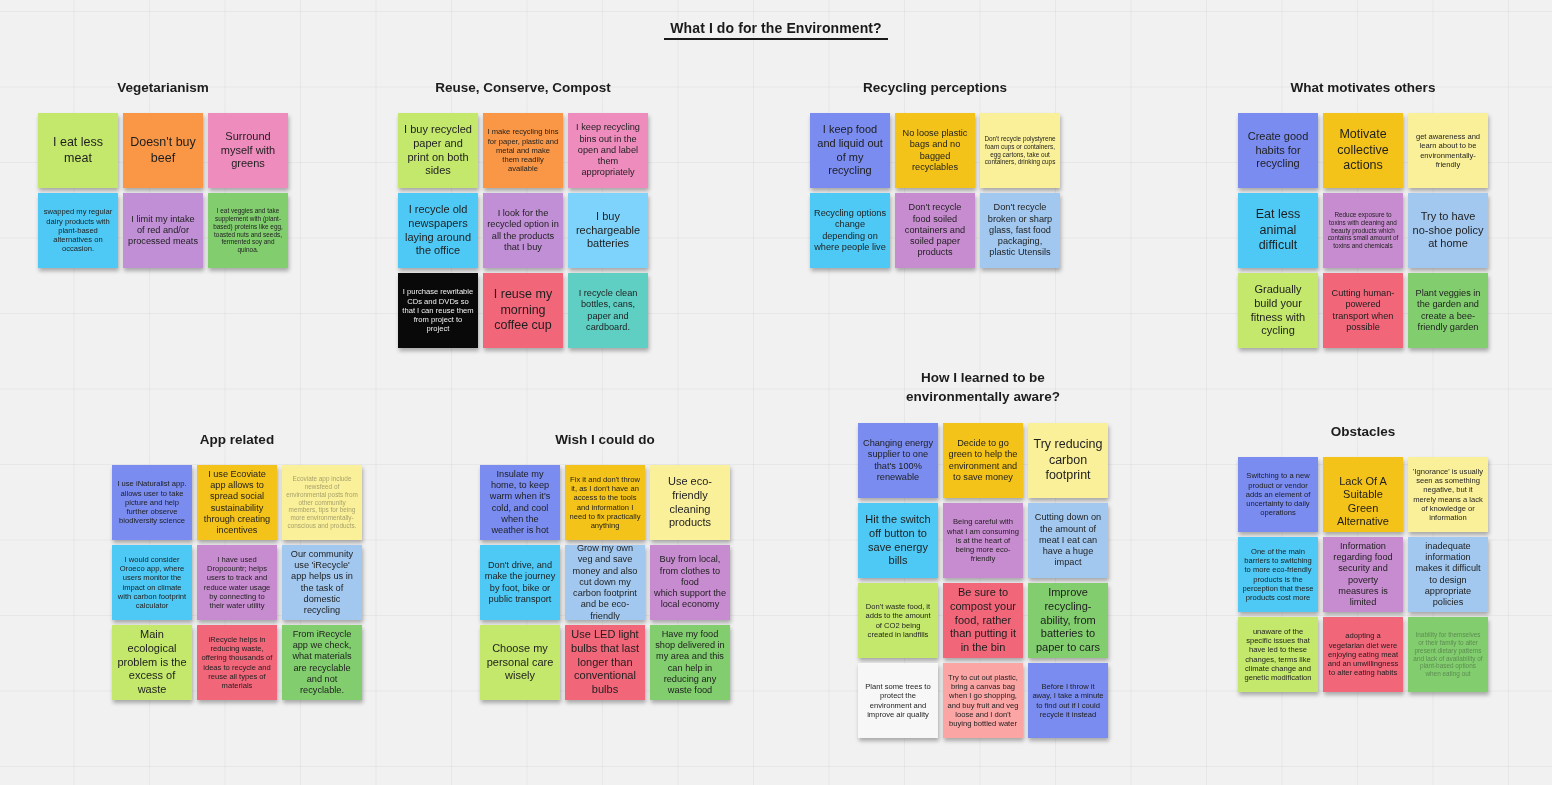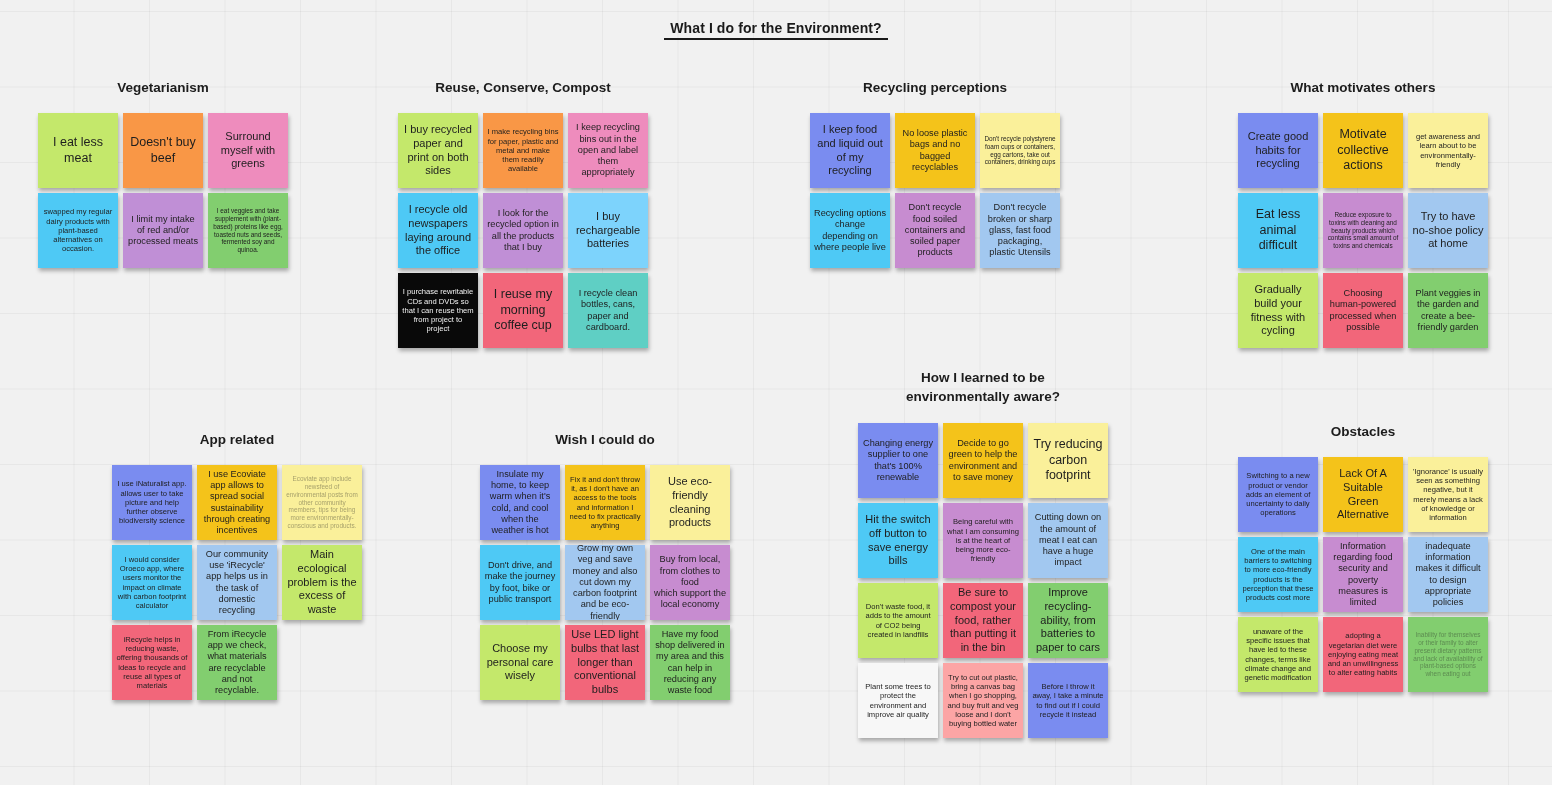--- a/index.html
+++ b/index.html
@@ -185,39 +185,42 @@
         <div class="note" style="background-color: rgb(199, 140, 208);">
           <span class="t-xs">Reduce exposure to toxins with cleaning and beauty products which contains small amount of toxins and chemicals</span>
         </div>
         <div class="note" style="background-color: rgb(162, 200, 240);">
           <span class="t-lg">Try to have no-shoe policy at home</span>
         </div>
         <div class="note" style="background-color: rgb(196, 232, 107);">
           <span class="t-lg">Gradually build your fitness with cycling</span>
         </div>
         <div class="note" style="background-color: rgb(242, 102, 122);">
-          <span class="t-md">Choosing human-powered processed when possible</span>
+          <span class="t-md">Cutting human-powered transport when possible</span>
         </div>
         <div class="note" style="background-color: rgb(130, 206, 111);">
           <span class="t-md">Plant veggies in the garden and create a bee-friendly garden</span>
         </div>
       </div>
       <div class="cluster cluster-title" style="left: 112px; top: 430px; width: 250px;">App related</div>
       <div class="cluster grid" style="left: 112px; top: 465px;">
         <div class="note" style="background-color: rgb(122, 140, 240);">
           <span class="t-sm">I use iNaturalist app. allows user to take picture and help further observe biodiversity science</span>
         </div>
         <div class="note" style="background-color: rgb(244, 195, 26);">
           <span class="t-md">I use Ecoviate app allows to spread social sustainability through creating incentives</span>
         </div>
         <div class="note" style="background-color: rgb(250, 240, 154);">
           <span class="t-xs faded">Ecoviate app include newsfeed of environmental posts from other community members, tips for being more environmentally-conscious and products.</span>
         </div>
         <div class="note" style="background-color: rgb(78, 201, 245);">
           <span class="t-sm">I would consider Oroeco app, where users monitor the impact on climate with carbon footprint calculator</span>
+        </div>
+        <div class="note" style="background-color: rgb(199, 140, 208);">
+          <span class="t-sm">I have used Dropcountr; helps users to track and reduce water usage by connecting to their water utility</span>
         </div>
         <div class="note" style="background-color: rgb(162, 200, 240);">
           <span class="t-md">Our community use 'iRecycle' app helps us in the task of domestic recycling</span>
         </div>
         <div class="note" style="background-color: rgb(196, 232, 107);">
           <span class="t-lg">Main ecological problem is the excess of waste</span>
         </div>
         <div class="note" style="background-color: rgb(242, 102, 122);">
           <span class="t-sm">iRecycle helps in reducing waste, offering thousands of ideas to recycle and reuse all types of materials</span>
         </div>
@@ -294,21 +297,21 @@
         </div>
         <div class="note" style="background-color: rgb(122, 140, 240);">
           <span class="t-sm">Before I throw it away, I take a minute to find out if I could recycle it instead</span>
         </div>
       </div>
       <div class="cluster cluster-title" style="left: 1238px; top: 422px; width: 250px;">Obstacles</div>
       <div class="cluster grid" style="left: 1238px; top: 457px;">
         <div class="note" style="background-color: rgb(122, 140, 240);">
           <span class="t-sm">Switching to a new product or vendor adds an element of uncertainty to daily operations</span>
         </div>
-        <div class="note" style="background-color: rgb(244, 195, 26);">
+        <div class="note" style="background-color: rgb(244, 195, 26); align-items: flex-end;">
           <span class="t-lg">Lack Of A Suitable Green Alternative</span>
         </div>
         <div class="note" style="background-color: rgb(250, 240, 154);">
           <span class="t-sm">'Ignorance' is usually seen as something negative, but it merely means a lack of knowledge or information</span>
         </div>
         <div class="note" style="background-color: rgb(78, 201, 245);">
           <span class="t-sm">One of the main barriers to switching to more eco-friendly products is the perception that these products cost more</span>
         </div>
         <div class="note" style="background-color: rgb(199, 140, 208);">
           <span class="t-md">Information regarding food security and poverty measures is limited</span>

